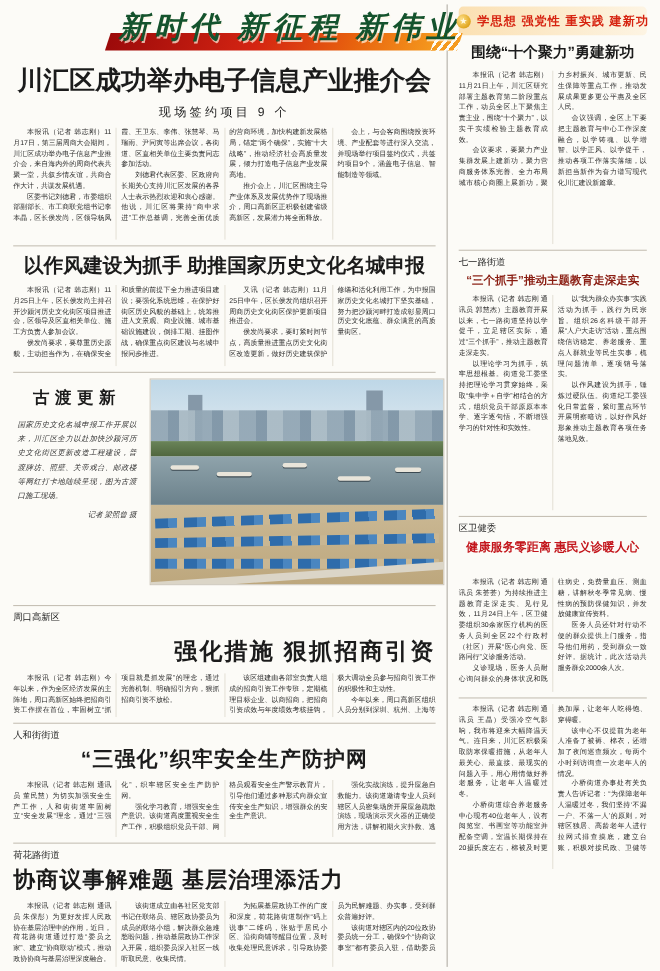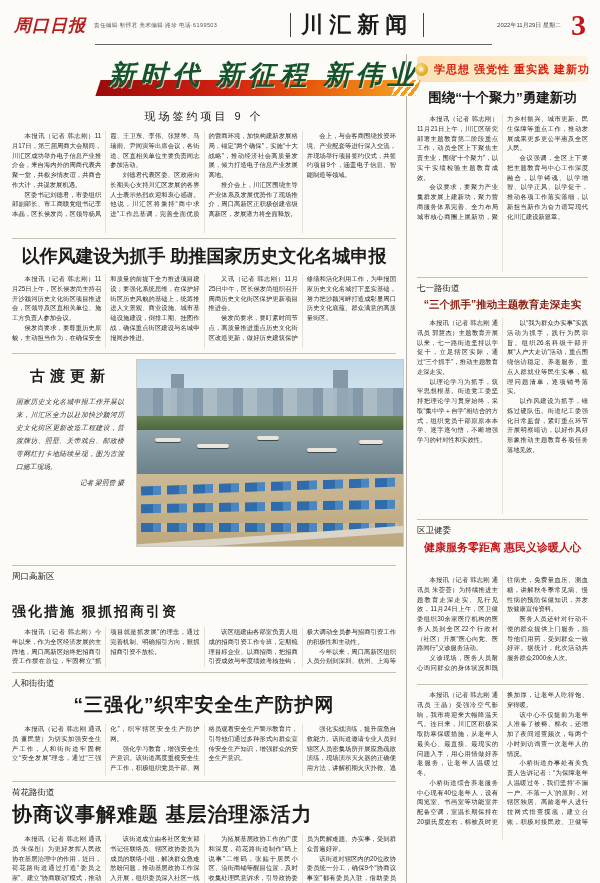--- a/index.html
+++ b/index.html
@@ -25,21 +25,21 @@
   .ribbon{position:absolute;left:86px;top:24px;width:300px;height:16px;transform:skewX(-18deg);
           background:linear-gradient(90deg,#9c0a0a,#d42412 45%,#e8630e 75%,#f59a1e 100%)}
   .ribbon-slash{position:absolute;right:-20px;top:0;width:24px;height:16px;
           background:repeating-linear-gradient(115deg,#f59a1e 0 4px,#fdfcf7 4px 7px)}
   .banner-text{position:absolute;left:96px;top:1px;font-family:"Liberation Serif",serif;font-weight:bold;font-style:italic;
           font-size:27px;color:#14532d;letter-spacing:5px;text-shadow:1px 1px 0 rgba(255,246,230,.7);white-space:nowrap}
   
   .h1{font-size:23.5px;font-weight:bold;text-align:center;margin:3px 0 0;white-space:nowrap}
   .sub{font-size:11px;text-align:center;margin:5px 0 7px;letter-spacing:3px}
   .h2{font-size:18px;font-weight:bold;text-align:center;margin:5px 0 6px;white-space:nowrap}
-  .h3{font-size:14px;font-weight:bold;text-align:left;letter-spacing:2px;margin:20px 0 6px}
+  .h3{font-size:21px;font-weight:bold;text-align:right;letter-spacing:2px;margin:10px 0 6px}
   .h4{font-size:19px;font-weight:bold;text-align:center;letter-spacing:1px;margin:2px 0 6px}
   .h5{font-size:20px;font-weight:bold;text-align:left;letter-spacing:1px;margin:2px 0 6px}
   .kicker{font-size:8.5px;color:#222;margin:3px 0 2px}
   .body4{column-count:4;column-gap:9px;column-rule:1px solid #e5e1d8;font-size:6.3px;line-height:1.55;
          text-align:justify;color:#2a2a2a;overflow:hidden}
   .body2{column-count:2;column-gap:9px;column-rule:1px solid #e5e1d8;font-size:6.3px;line-height:1.55;
          text-align:justify;color:#2a2a2a;overflow:hidden}
   .body4 p,.body2 p{text-indent:2em;margin:0}
   
   .photo-row{display:flex;gap:10px;margin:5px 0 18px}
@@ -69,44 +69,33 @@
   .rh1{font-size:13.5px;font-weight:bold;text-align:center;margin:3px 0 7px;white-space:nowrap}
   .rh2{font-size:10.5px;font-weight:bold;text-align:center;color:#8a1d12;margin:3px 0 6px;white-space:nowrap}
   .rh3{font-size:11px;font-weight:bold;text-align:center;color:#c3161c;margin:3px 0 20px;white-space:nowrap}
   .rh4{font-size:13px;font-weight:bold;text-align:center;margin:3px 0 6px;white-space:nowrap}
 </style>
 </head>
 <body>
 
 <div class="page">
 
-  <div class="header">
-    <div class="masthead">周口日报</div>
-    <div class="editor">责任编辑·靳怀君  美术编辑·路珍  电话·6199503</div>
-    <div class="htitle-wrap">
-      <span class="hbar"></span>
-      <span class="htitle">川汇新闻</span>
-      <span class="hbar"></span>
-    </div>
-    <div class="hdate">2022年11月29日 星期二</div>
-    <div class="pagenum">3</div>
-    <div class="hrule"></div>
-  </div>
 
   <div class="content">
 
     <div class="leftcol">
 
       <div class="banner">
         <div class="ribbon">
           <div class="ribbon-slash"></div>
         </div>
         <div class="banner-text">新时代 新征程 新伟业</div>
       </div>
 
+      <div class="h1">川汇区成功举办电子信息产业推介会</div>
       <div class="sub">现场签约项目 9 个</div>
       <div class="body4" style="height:102px">
           <p>本报讯（记者 韩志刚）11月17日，第三届周商大会期间，川汇区成功举办电子信息产业推介会，来自海内外的周商代表共聚一堂，共叙乡情友谊，共商合作大计，共谋发展机遇。</p>
           <p>区委书记刘德君，市委组织部副部长、市工商联党组书记李本晶，区长侯发尚，区领导杨凤霞、王卫东、李伟、张慧琴、马瑞雨、尹同寅等出席会议，各街道、区直相关单位主要负责同志参加活动。</p>
           <p>刘德君代表区委、区政府向长期关心支持川汇区发展的各界人士表示热烈欢迎和衷心感谢。他说，川汇区将秉持“商中求进”工作总基调，完善全面优质的营商环境，加快构建新发展格局，锚定“两个确保”，实施“十大战略”，推动经济社会高质量发展，倾力打造电子信息产业发展高地。</p>
           <p>推介会上，川汇区围绕主导产业体系及发展优势作了现场推介，周口高新区正积极创建省级高新区，发展潜力将全面释放。</p>
           <p>会上，与会客商围绕投资环境、产业配套等进行深入交流，并现场举行项目签约仪式，共签约项目9个，涵盖电子信息、智能制造等领域。</p>
         </div>
 
       <hr class="divider">

